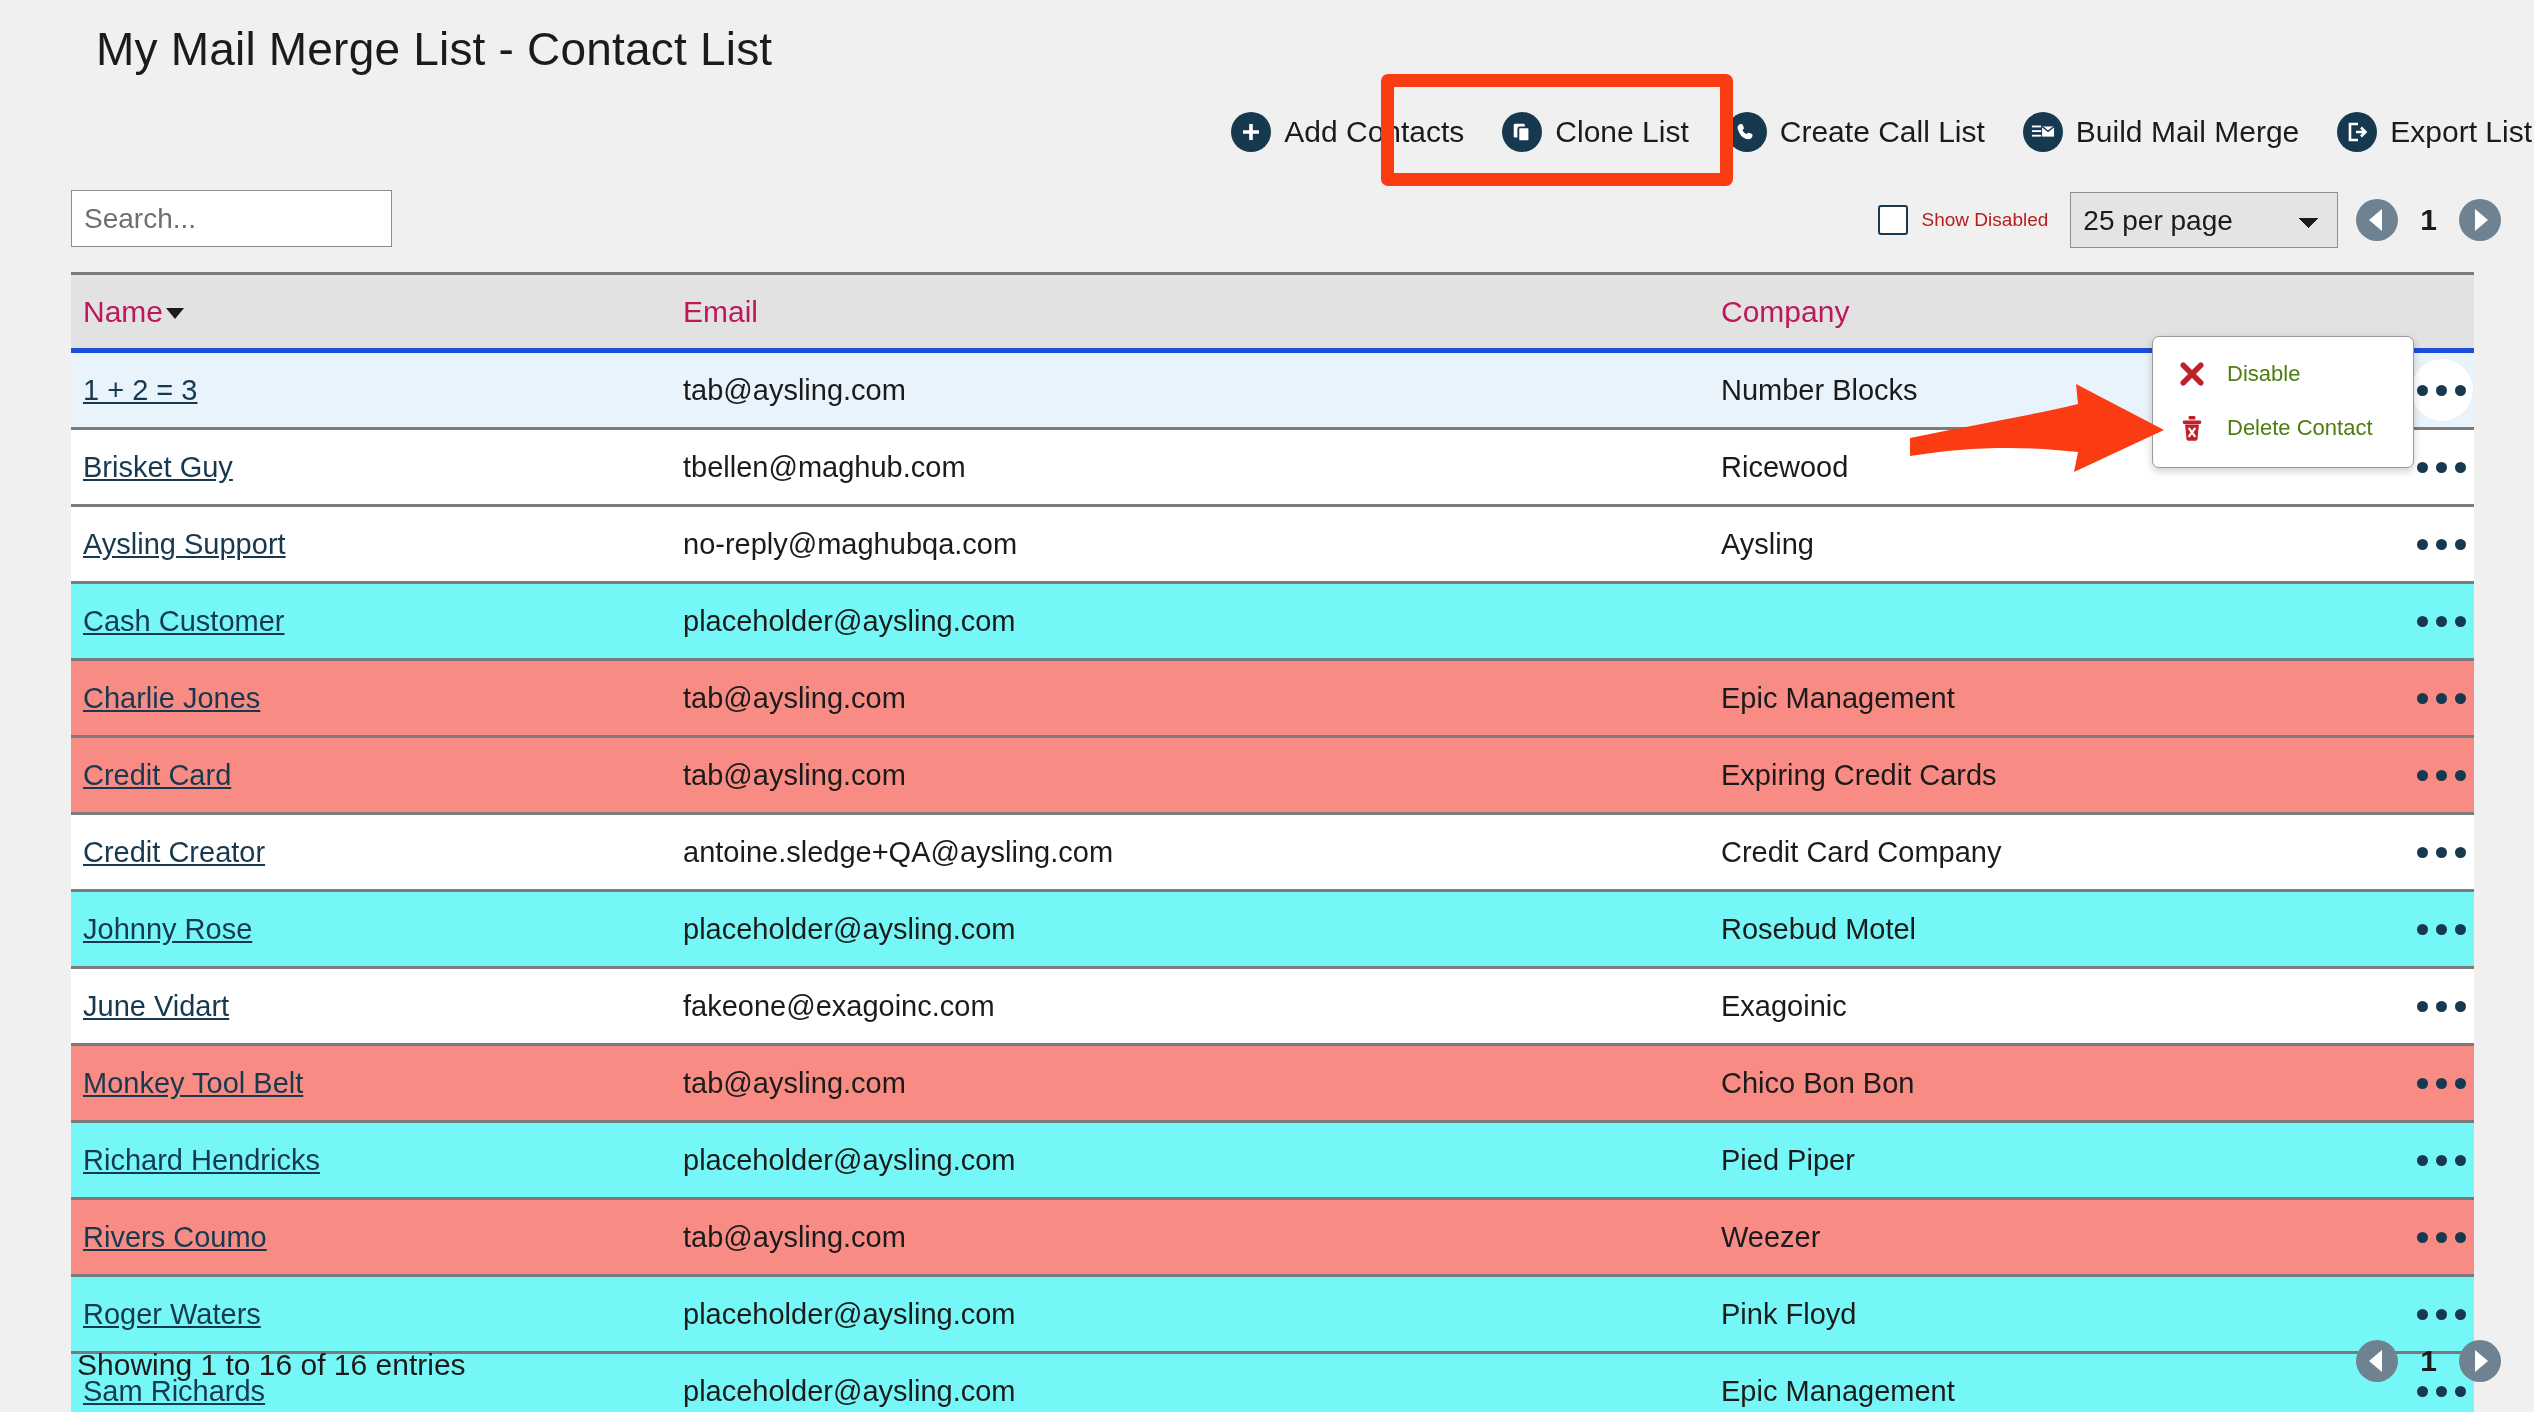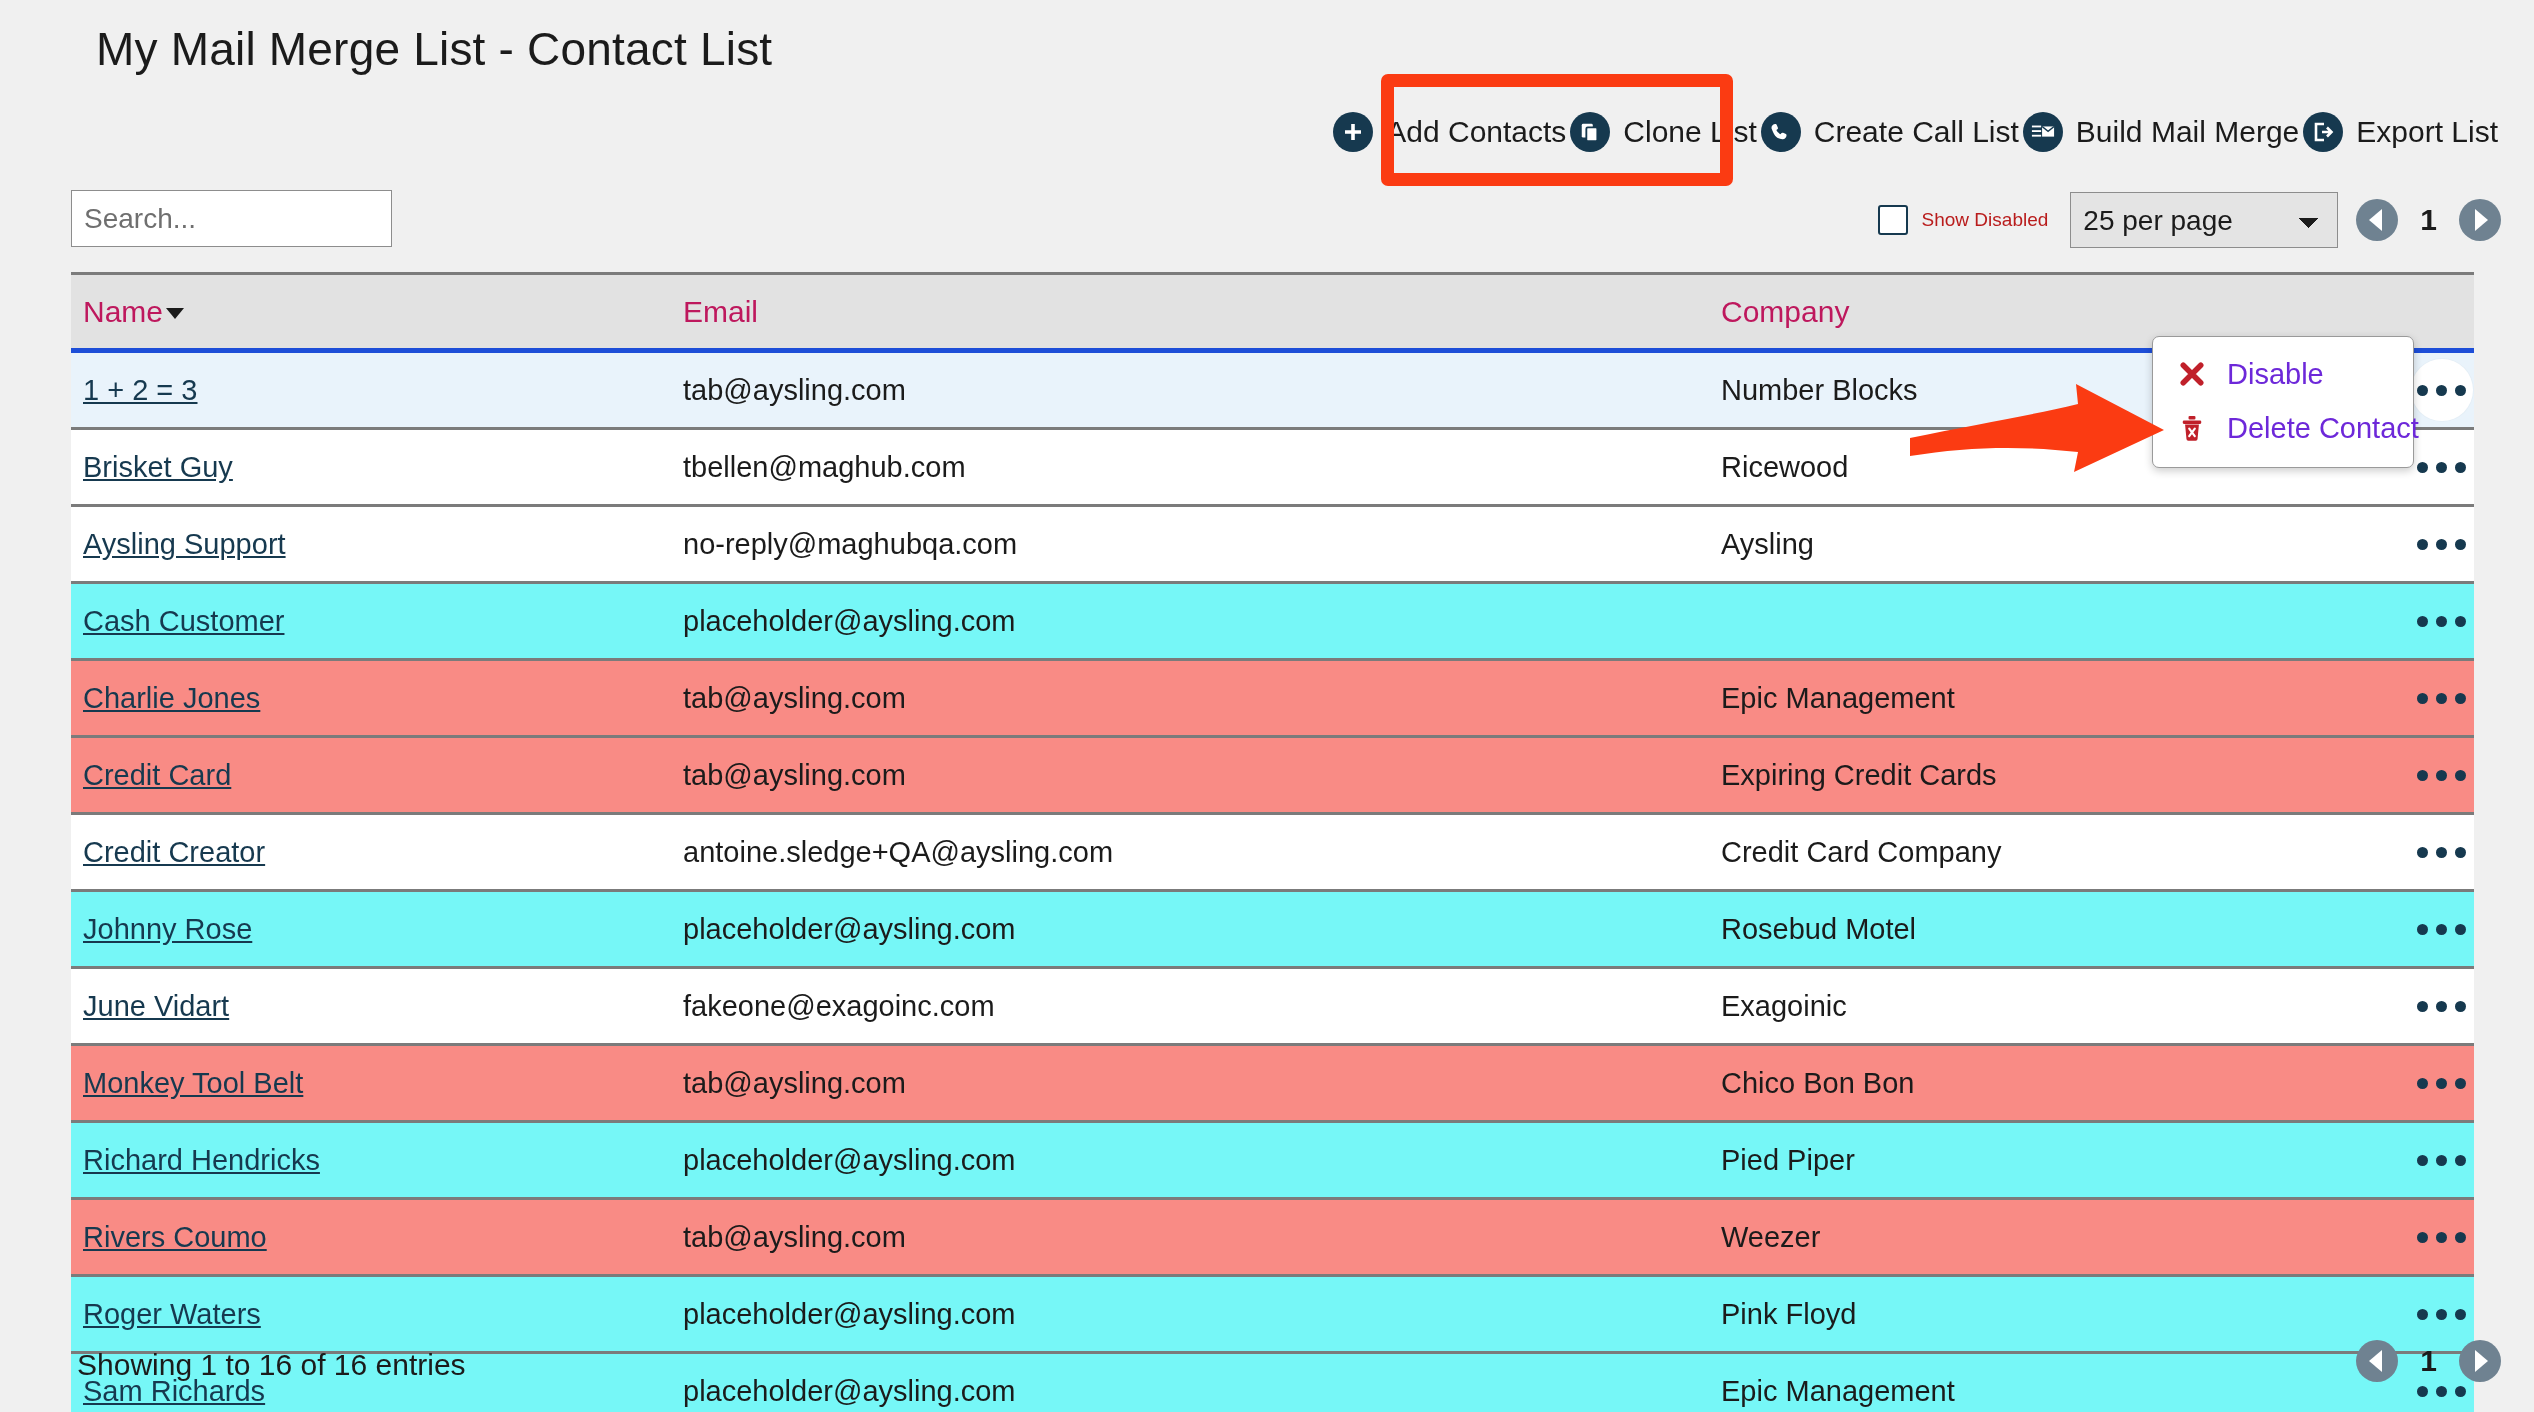--- a/index.html
+++ b/index.html
@@ -24,21 +24,21 @@
     white-space: nowrap;
   }
 
   
   .toolbar {
     position: absolute;
     left: 0; right: 0; top: 108px;
     display: flex;
     justify-content: flex-end;
     align-items: center;
-    padding-right: 34px;
+    gap: 34px;
   }
   .tb-btn {
     display: flex;
     align-items: center;
     gap: 13px;
     cursor: pointer;
     white-space: nowrap;
     background: transparent;
     border: none;
     padding: 4px 2px;
@@ -212,22 +212,22 @@
     box-shadow: 0 3px 9px rgba(0,0,0,.20);
     z-index: 30;
     padding: 10px 0 12px 0;
   }
   .ctx-item {
     display: flex;
     align-items: center;
     gap: 18px;
     padding: 10px 20px 10px 22px;
     cursor: pointer;
-    font-size: 29px;
-    color: #6d28d9;
+    font-size: 22px;
+    color: #4d7c0f;
     white-space: nowrap;
   }
   .ctx-ico { width: 34px; height: 34px; flex: none; display:flex; align-items:center; justify-content:center; }
 
   
   .arrow-annot { position: absolute; left: 1908px; top: 380px; z-index: 35; pointer-events: none; }
 
   
   .footer-info {
     position: absolute;

